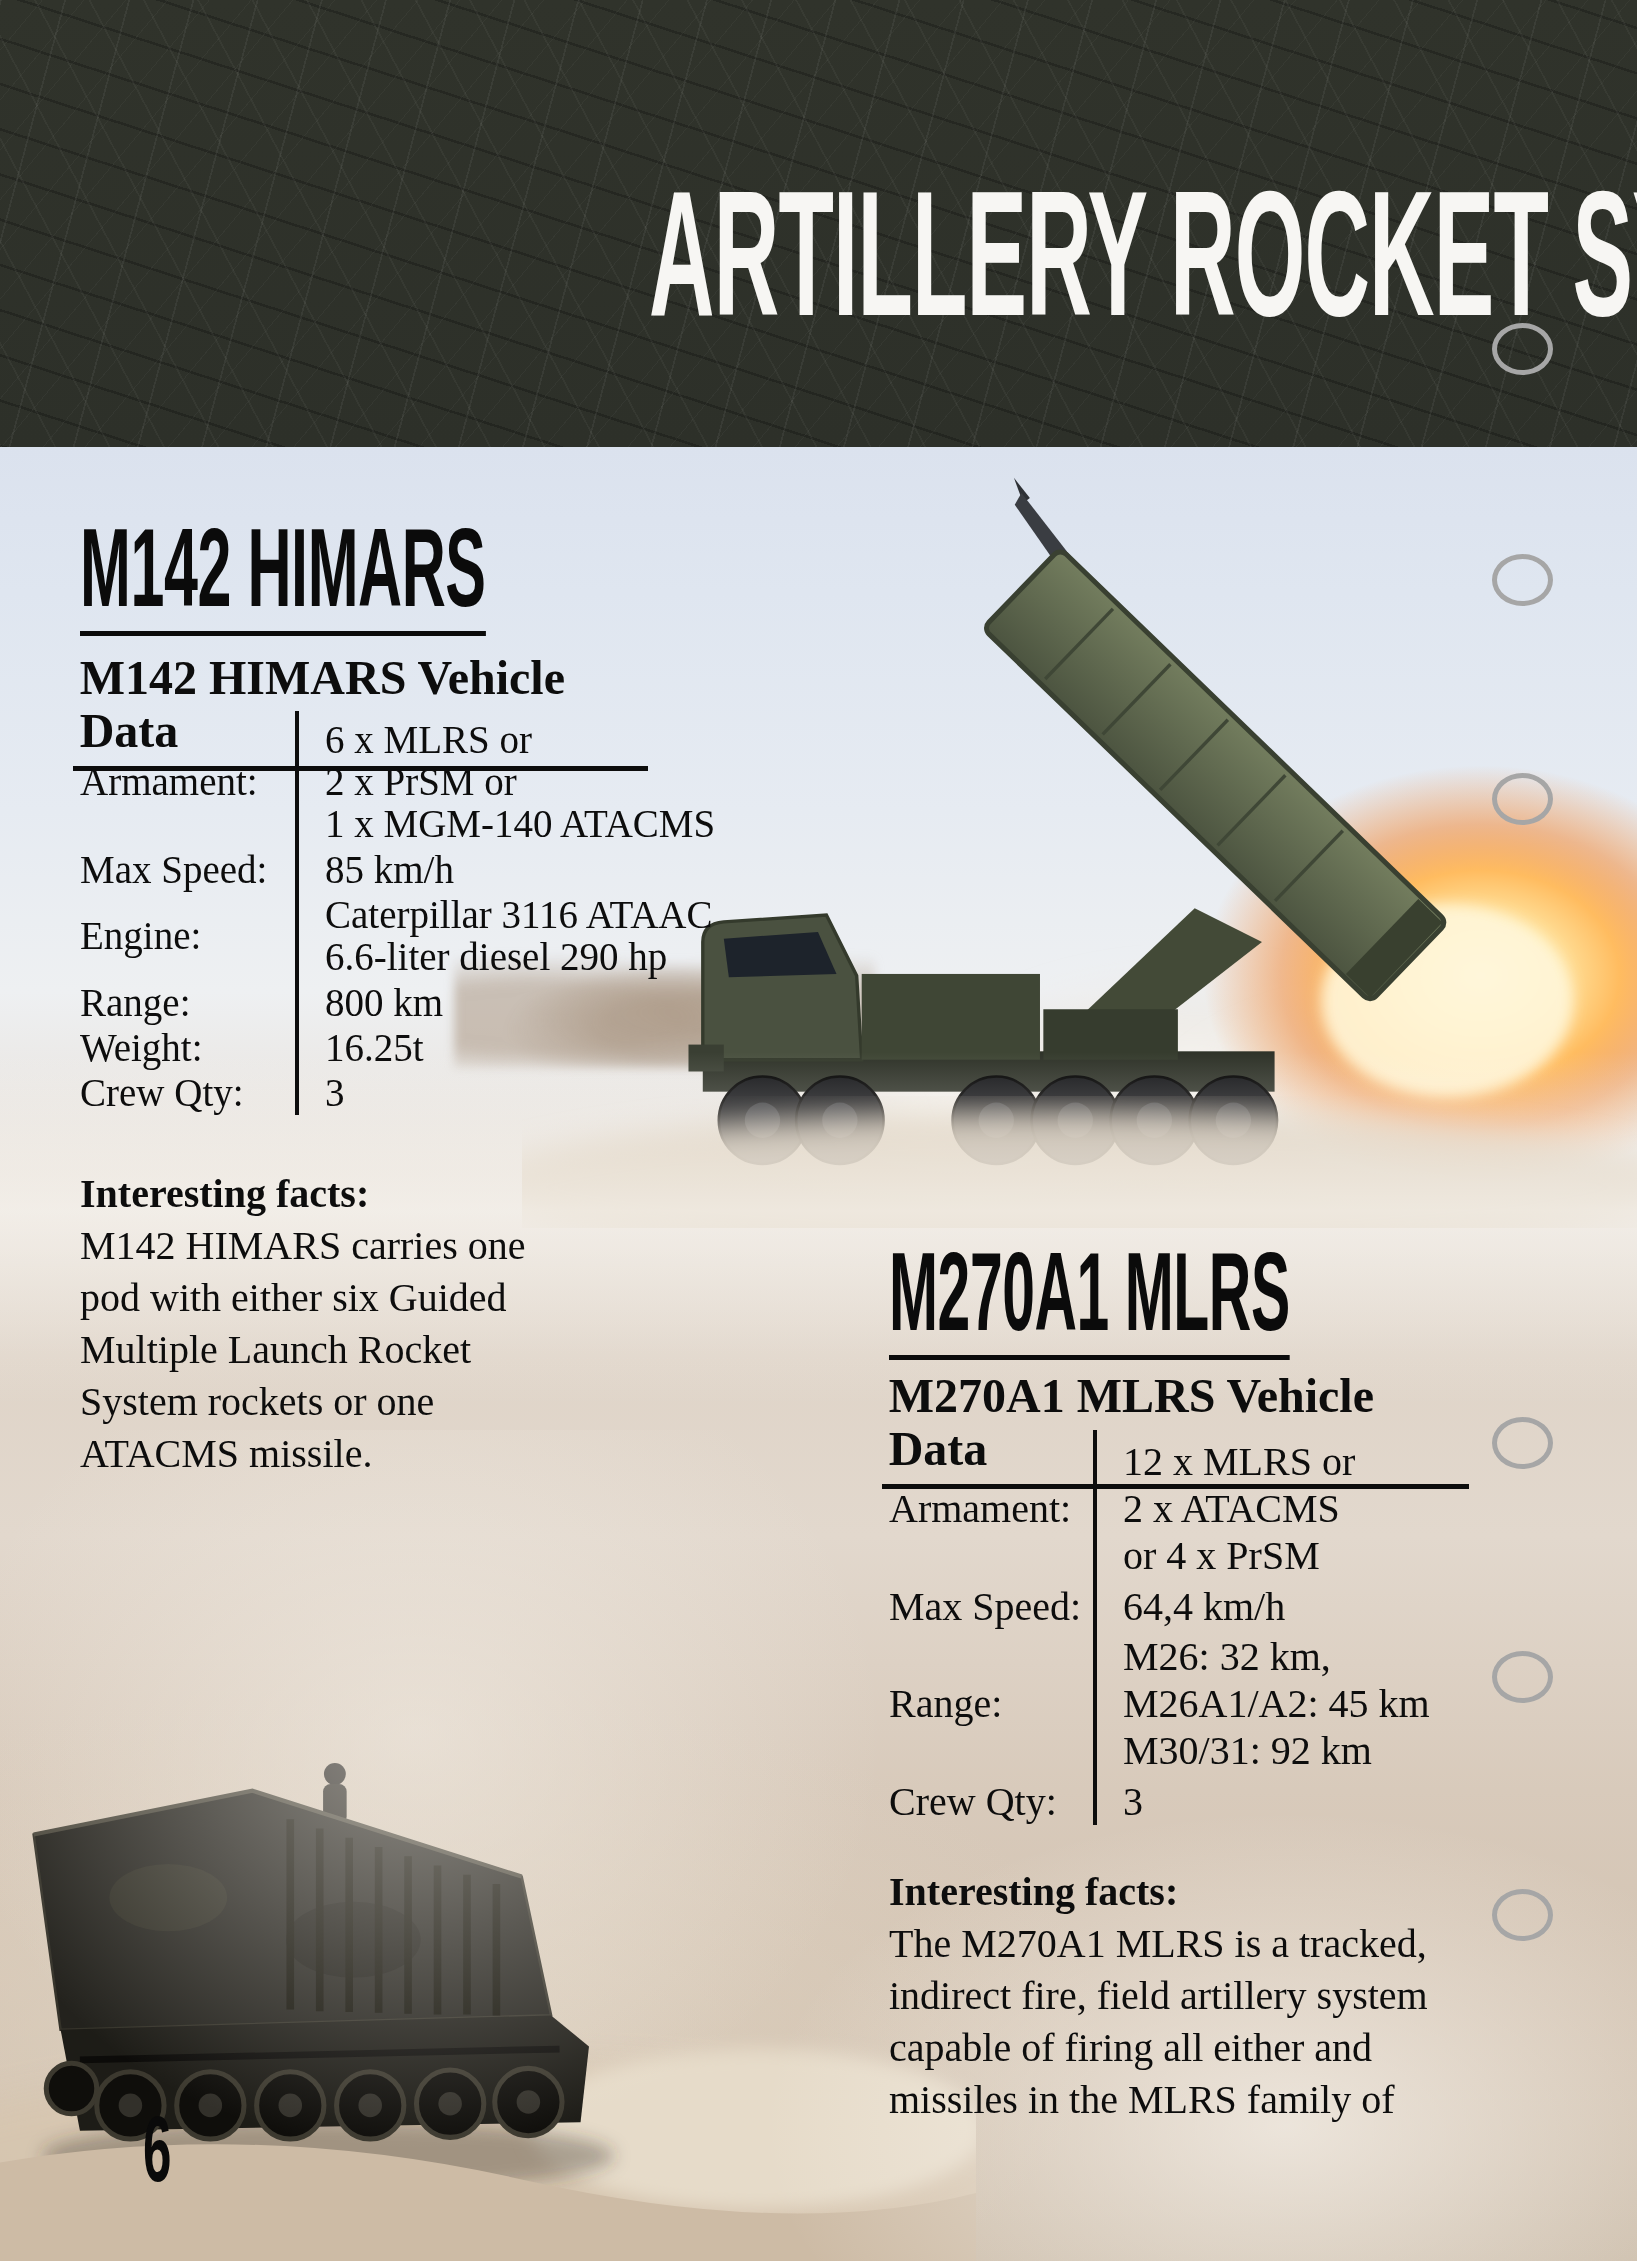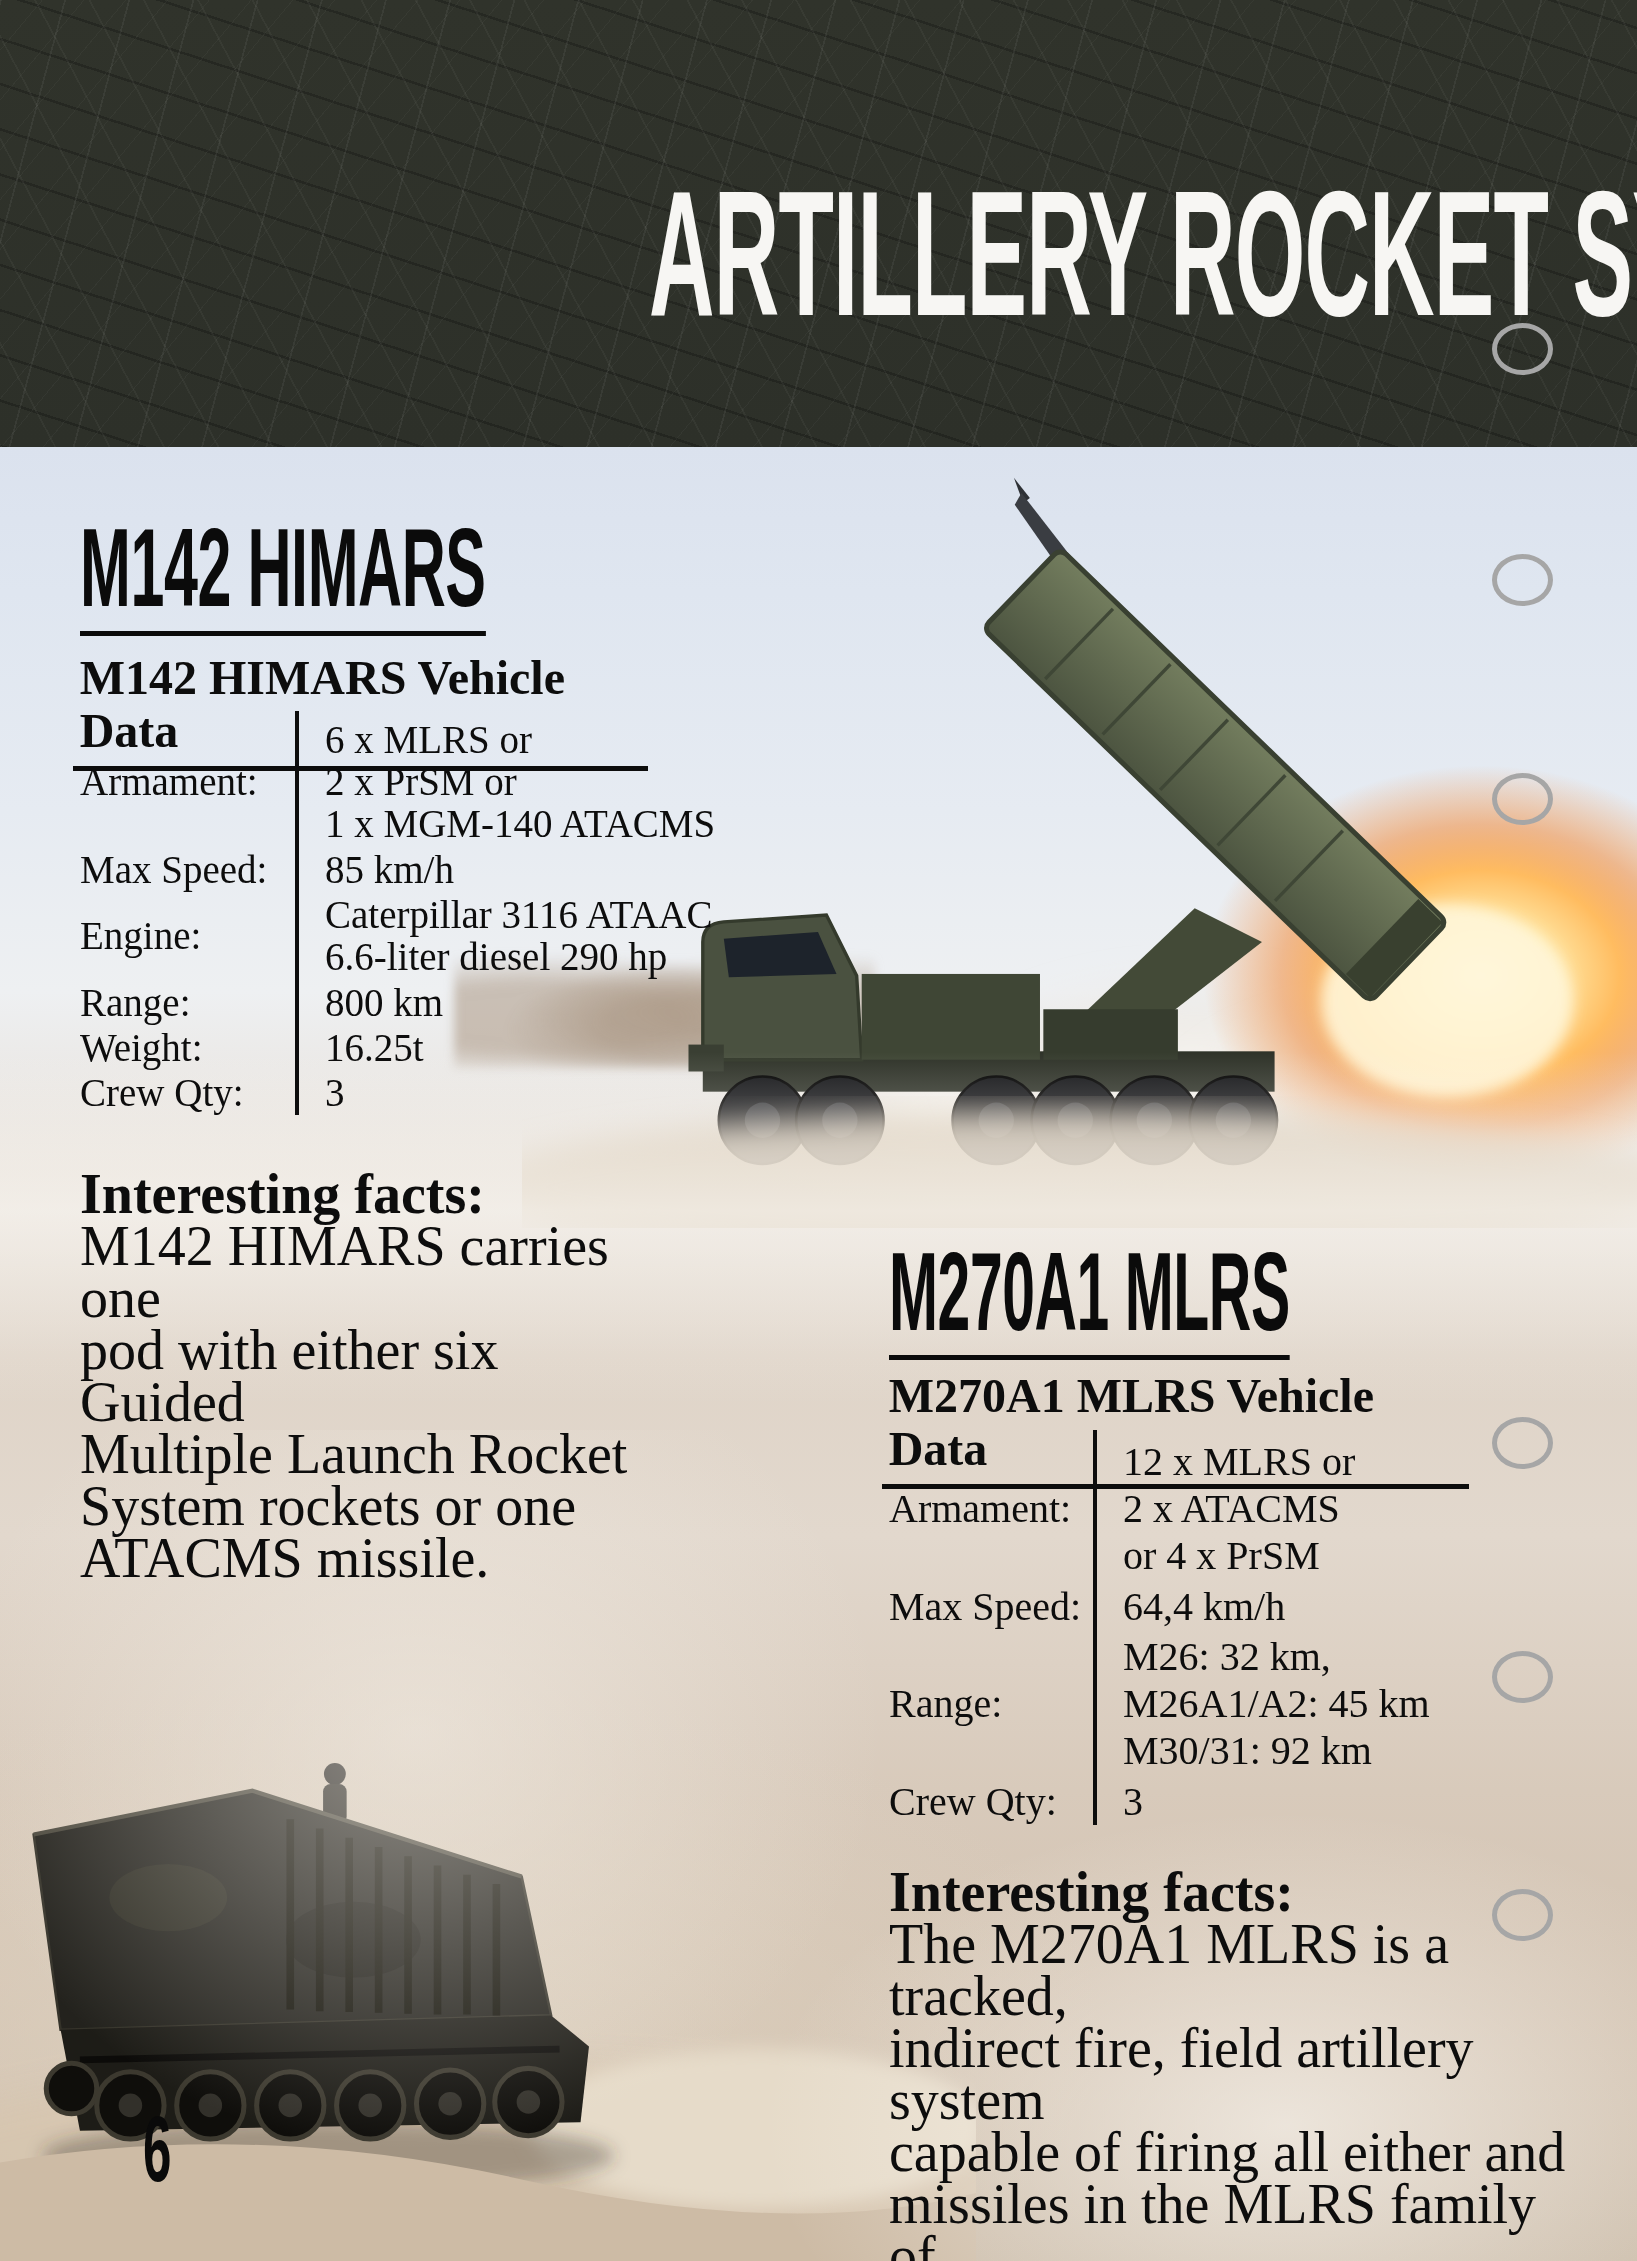--- a/index.html
+++ b/index.html
@@ -81,21 +81,21 @@
   .spec-table .vline{position:absolute;top:0;width:4.2px;background:#0d0d0d;}
   .spec-row{display:flex;align-items:center;margin-bottom:3.4px;}
   .spec-label{flex:0 0 215px;}
   .spec-values{padding-left:30px;}
   .m142-table{left:80px;top:711px;width:715px;font-size:39px;line-height:42px;}
   .m142-table .vline{left:215px;height:404px;}
   .mlrs-table{left:889px;top:1430px;width:723px;font-size:40px;line-height:47px;}
   .mlrs-table .spec-label{flex:0 0 204px;}
   .mlrs-table .vline{left:204px;height:395px;}
   
-  .facts{position:absolute;font-size:56px;line-height:52px;}
+  .facts{position:absolute;font-size:40px;line-height:52px;}
   .facts .facts-heading{font-weight:700;}
   .facts-m142{left:80px;top:1168px;width:589px;}
   .facts-mlrs{left:889px;top:1866px;width:690px;}
   
   .page-num{
     position:absolute;left:143px;top:2103px;
     font-family:"Liberation Sans",sans-serif;font-weight:700;font-size:93px;line-height:1;
     color:#0a0a0a;transform:scaleX(0.55);transform-origin:left top;
   }
   .vehicle-svg{position:absolute;}

